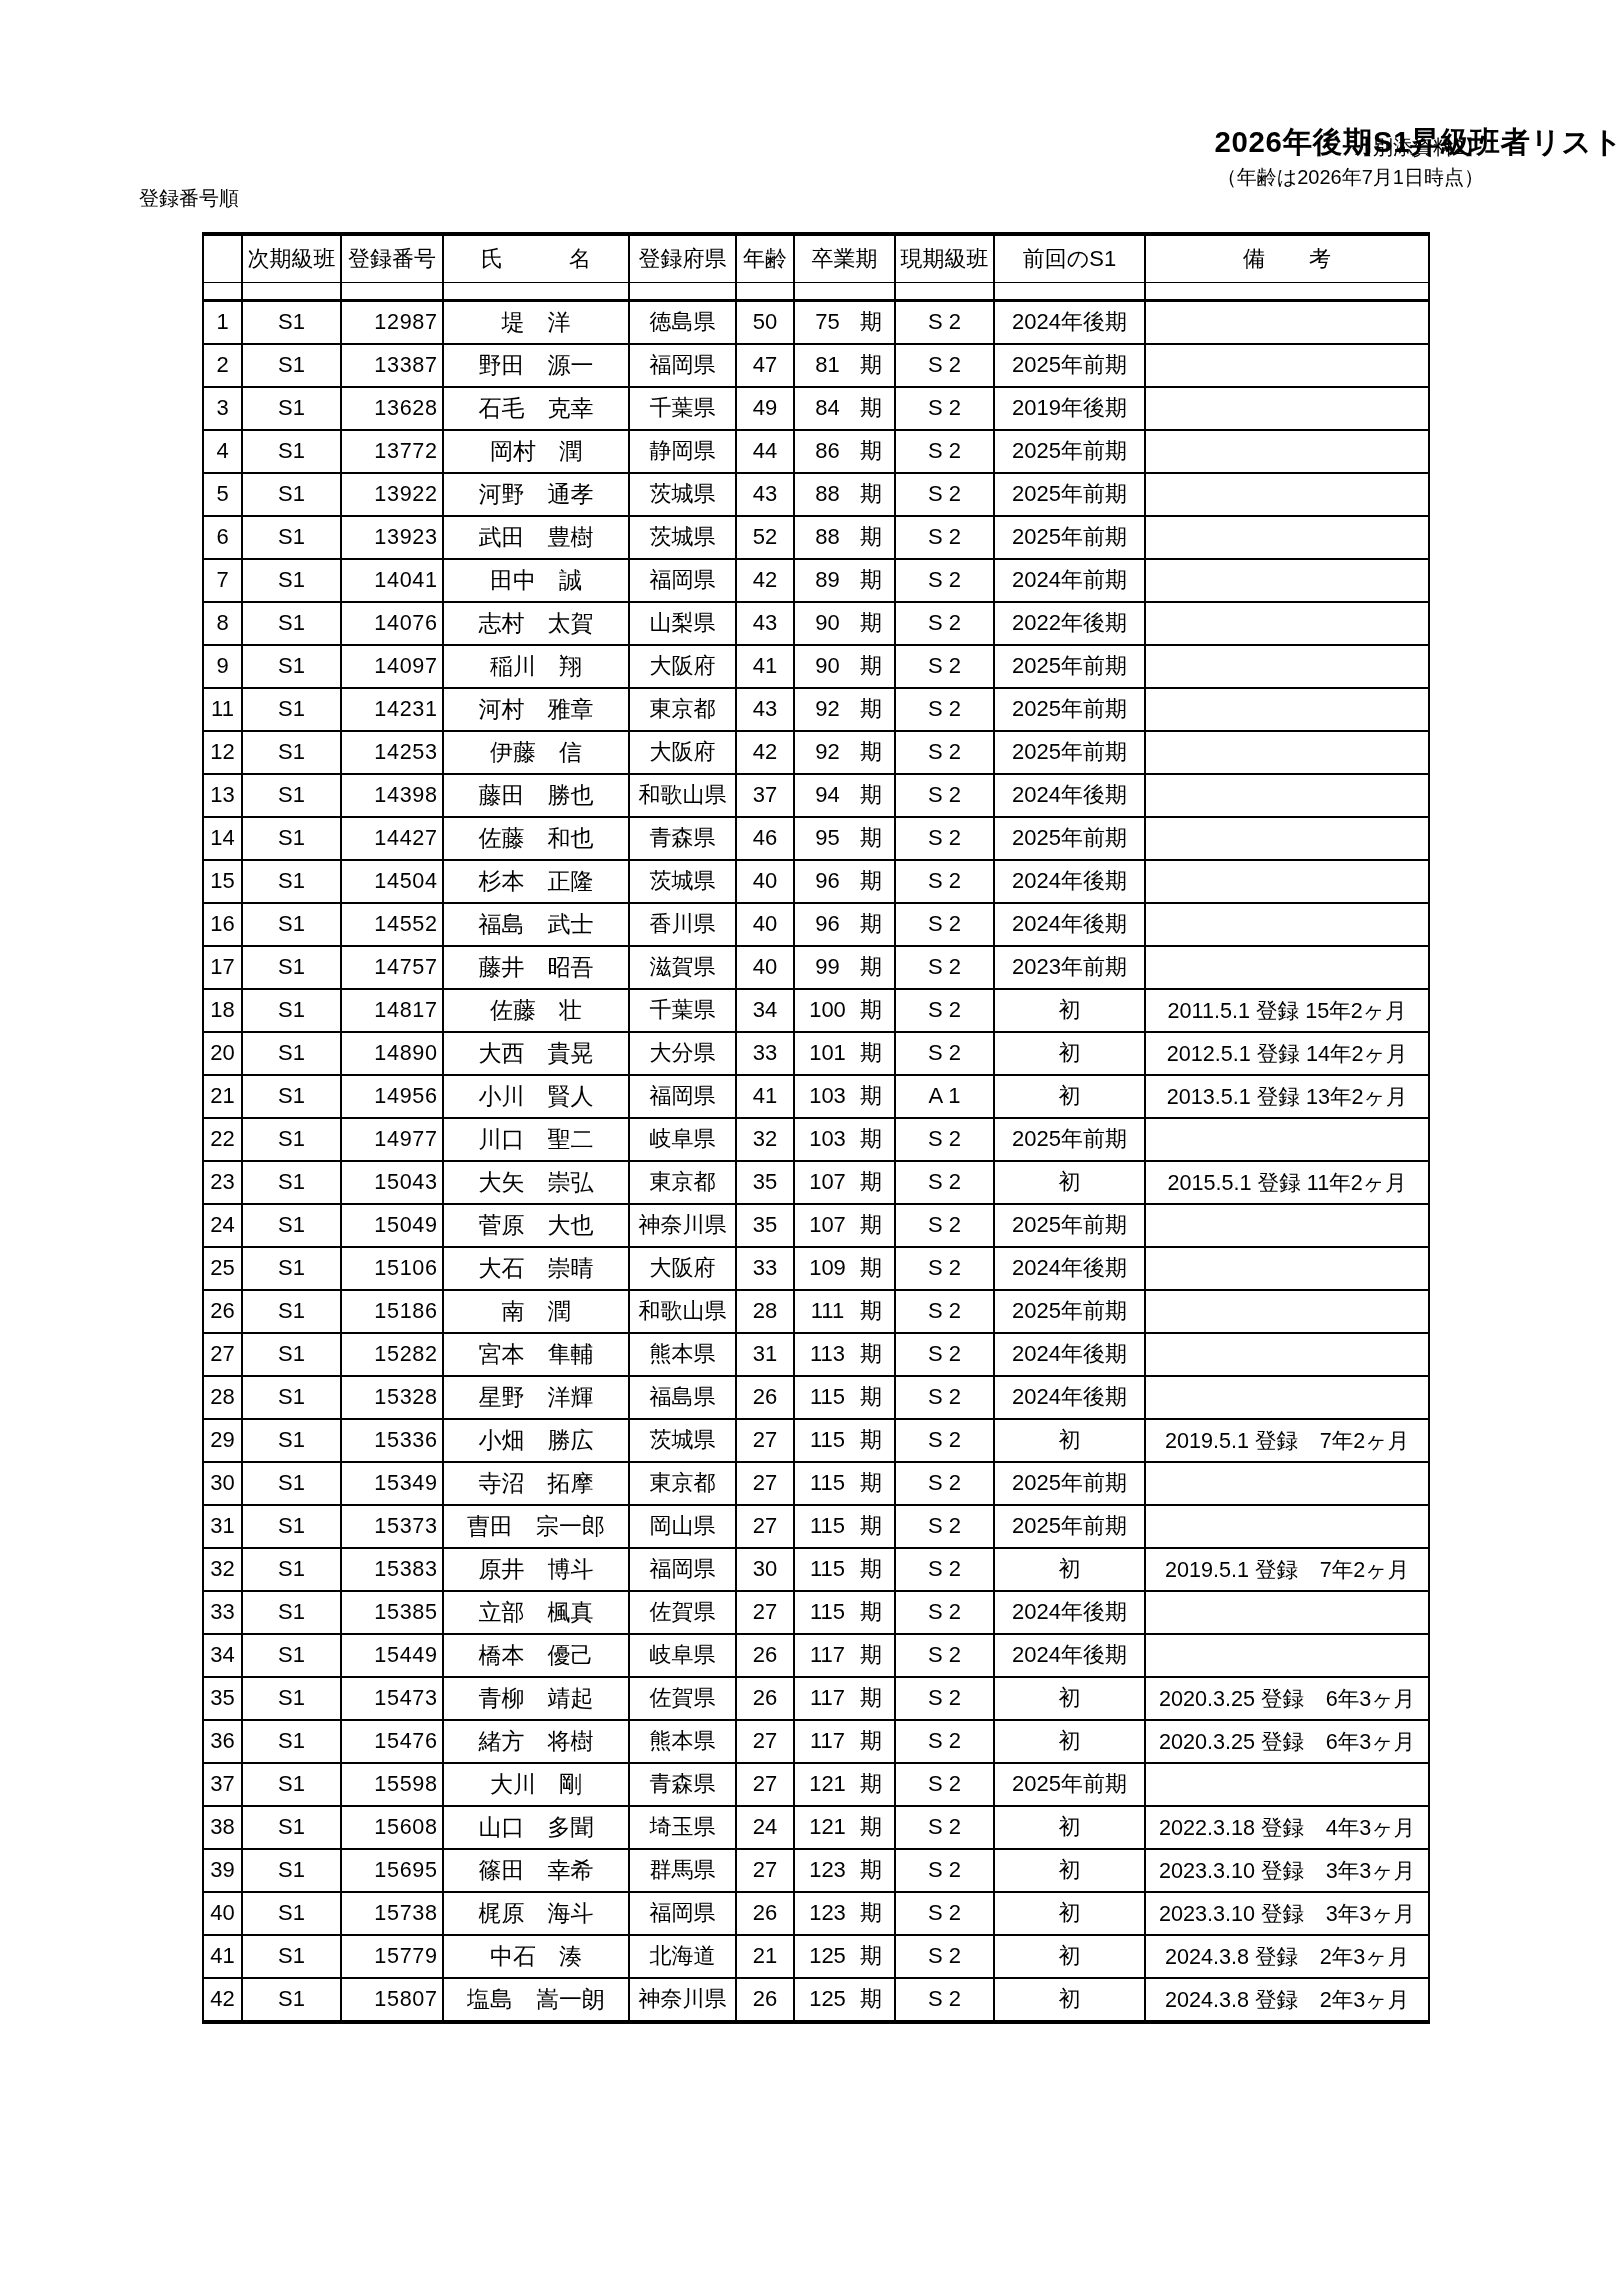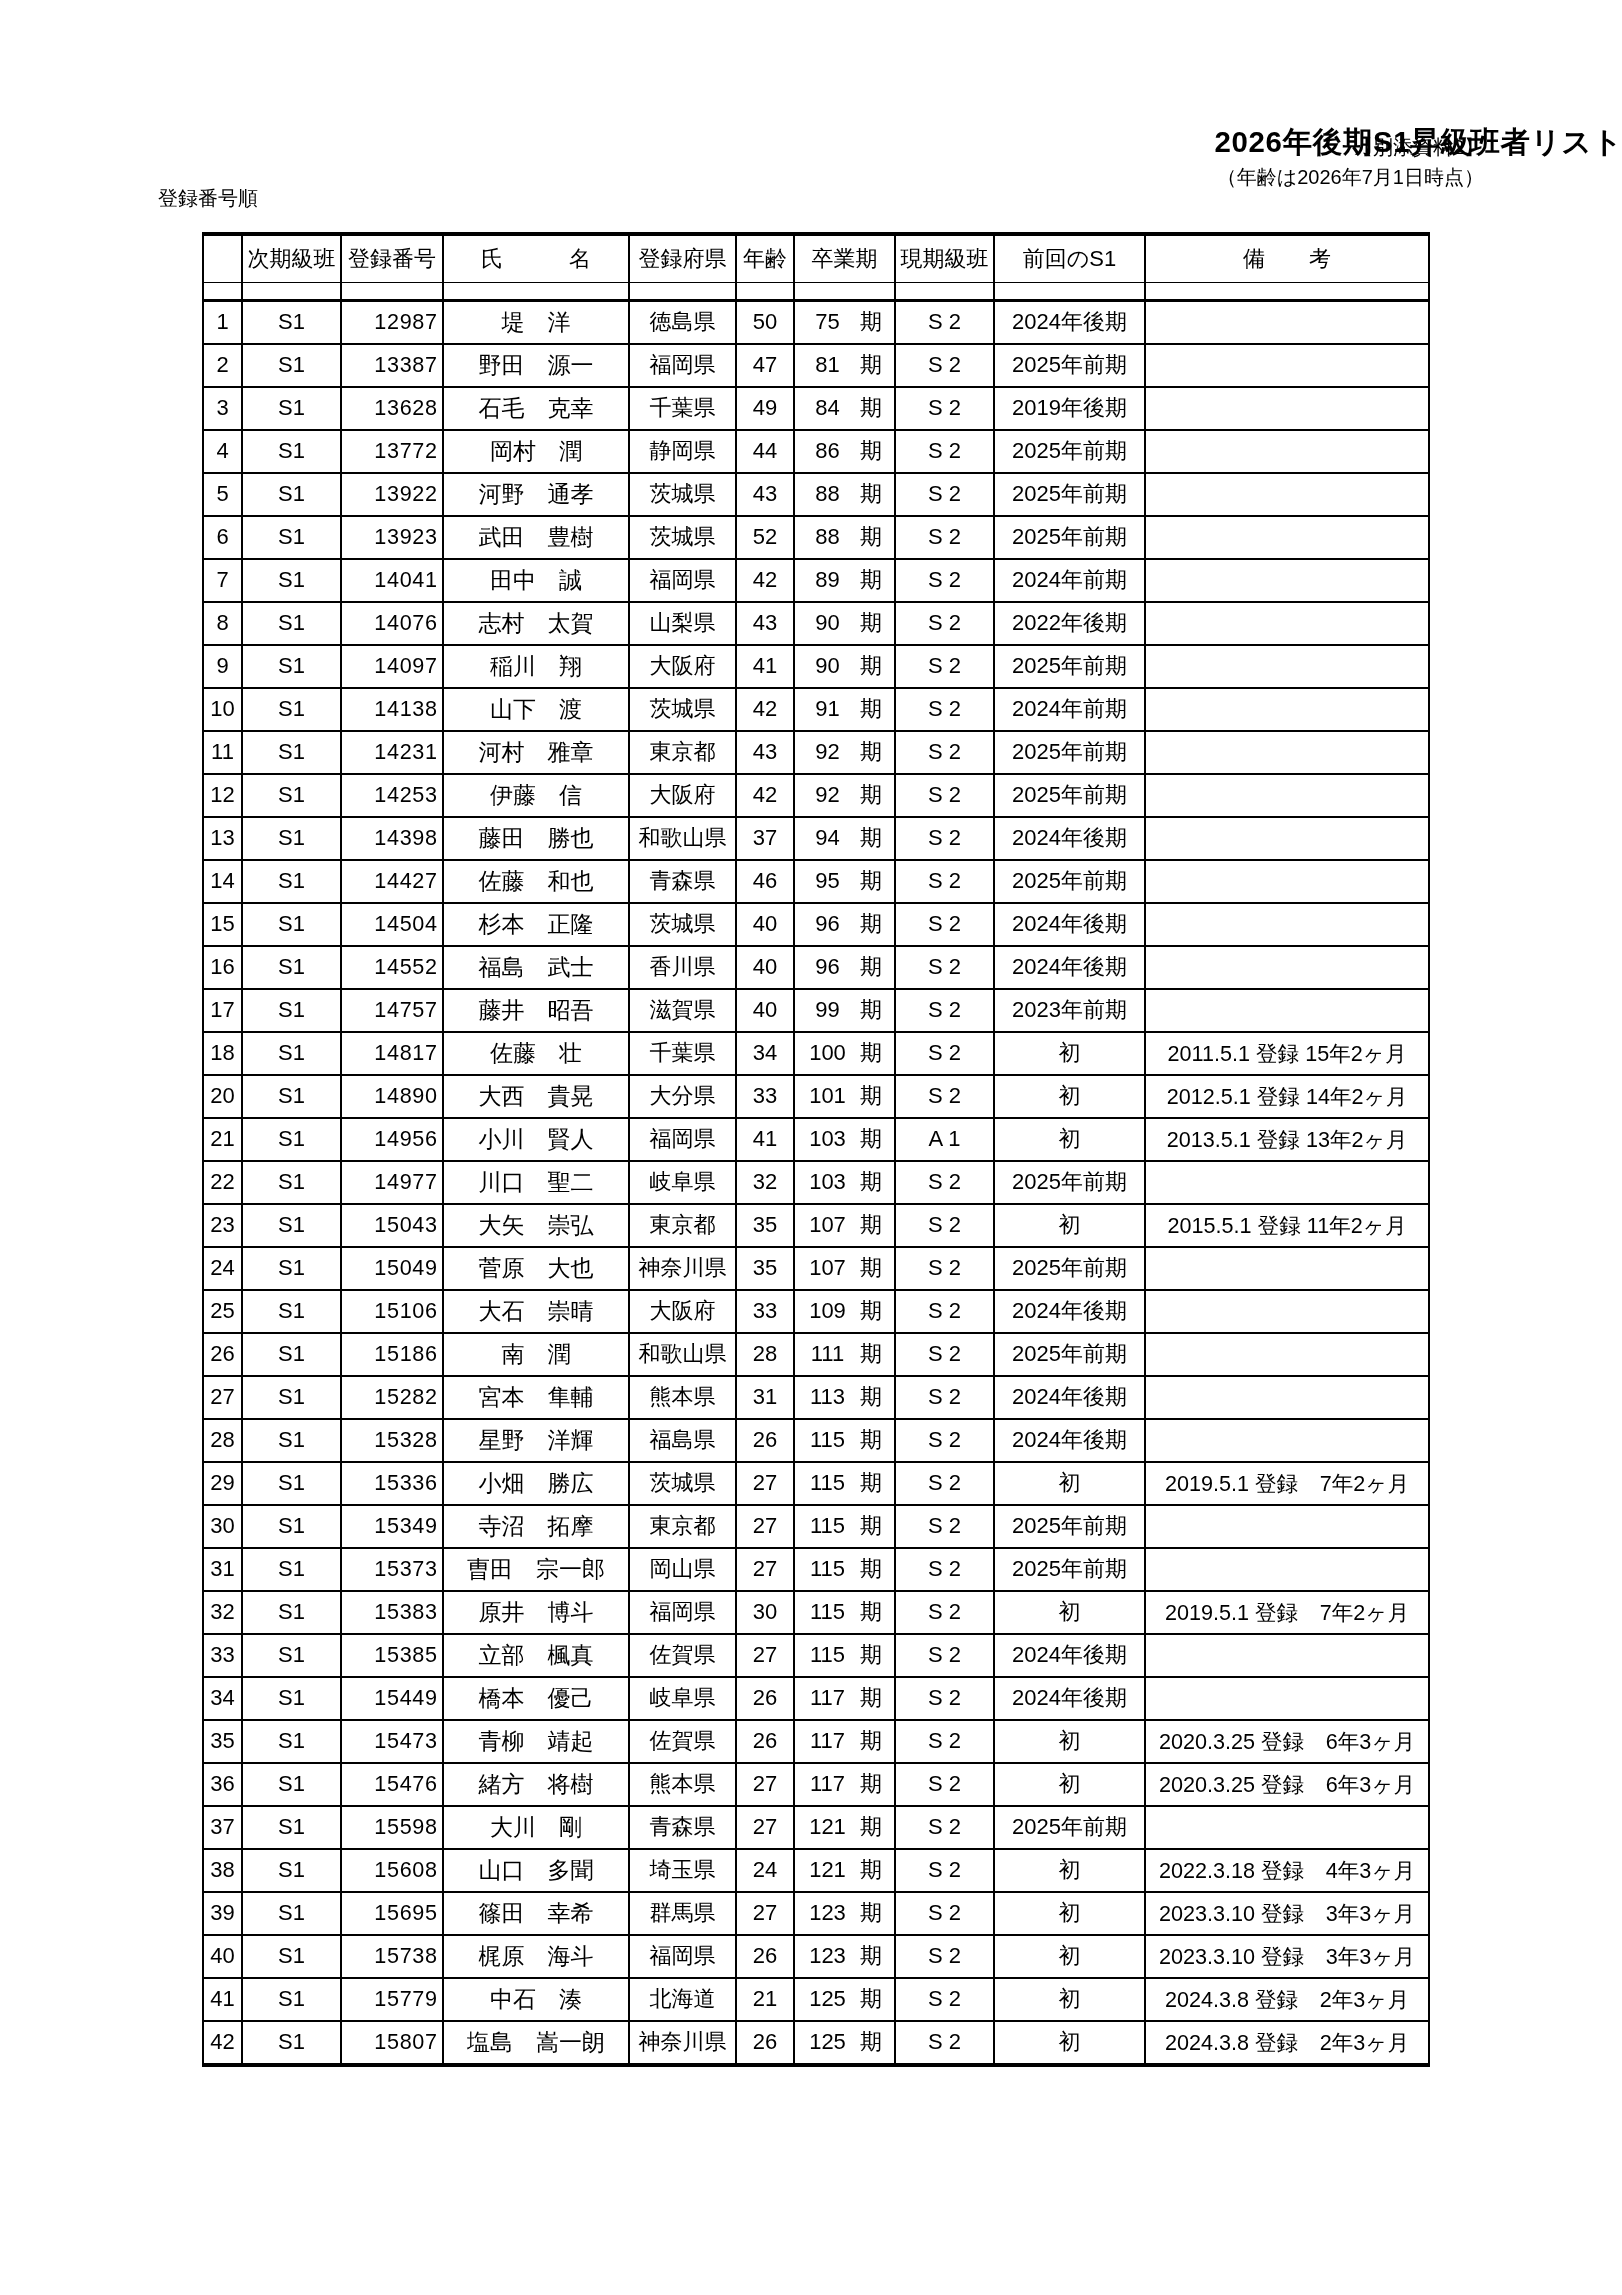--- a/index.html
+++ b/index.html
@@ -12,21 +12,21 @@
     position:absolute;top:123px;left:0;width:1623px;text-align:right;
     font-size:29.4px;font-weight:bold;letter-spacing:0.7px;
   }
   .doc-ref{
     position:absolute;top:134px;right:139px;font-size:20px;
   }
   .age-note{
     position:absolute;top:164px;right:139px;font-size:20px;margin-left:16px;
   }
   .sort-note{
-    position:absolute;top:185px;left:158px;font-size:20px;
+    position:absolute;top:185px;left:139px;font-size:20px;
   }
   .table-wrap{position:absolute;top:232px;left:202px;}
   table{
     border-collapse:collapse;table-layout:fixed;width:1226px;background:#fff;
     border-top:4.6px solid #000;border-bottom:4.6px solid #000;
     border-left:2.6px solid #000;border-right:2.6px solid #000;
   }
   th,td{
     border:2px solid #000;padding:0;margin:0;
     text-align:center;vertical-align:middle;
@@ -238,37 +238,20 @@
       <div class="grad">
         <span class="g-num">90</span>
         <span class="g-ki">期</span>
       </div>
     </td>
     <td class="c-cur">S 2</td>
     <td class="c-prev">2025年前期</td>
     <td class="c-remarks"></td>
   </tr>
         <tr>
-    <td class="c-no">10</td>
-    <td class="c-next">S1</td>
-    <td class="c-regno">14138</td>
-    <td class="c-name">山下　渡</td>
-    <td class="c-pref">茨城県</td>
-    <td class="c-age">42</td>
-    <td class="c-grad">
-      <div class="grad">
-        <span class="g-num">91</span>
-        <span class="g-ki">期</span>
-      </div>
-    </td>
-    <td class="c-cur">S 2</td>
-    <td class="c-prev">2024年前期</td>
-    <td class="c-remarks"></td>
-  </tr>
-        <tr>
     <td class="c-no">11</td>
     <td class="c-next">S1</td>
     <td class="c-regno">14231</td>
     <td class="c-name">河村　雅章</td>
     <td class="c-pref">東京都</td>
     <td class="c-age">43</td>
     <td class="c-grad">
       <div class="grad">
         <span class="g-num">92</span>
         <span class="g-ki">期</span>

